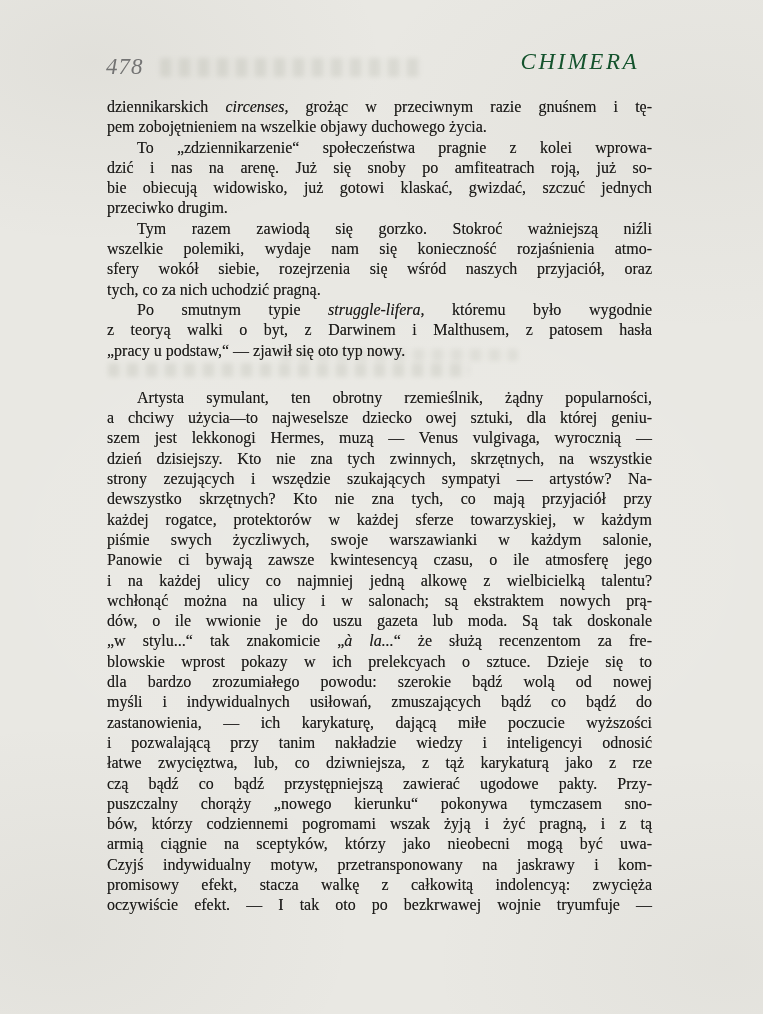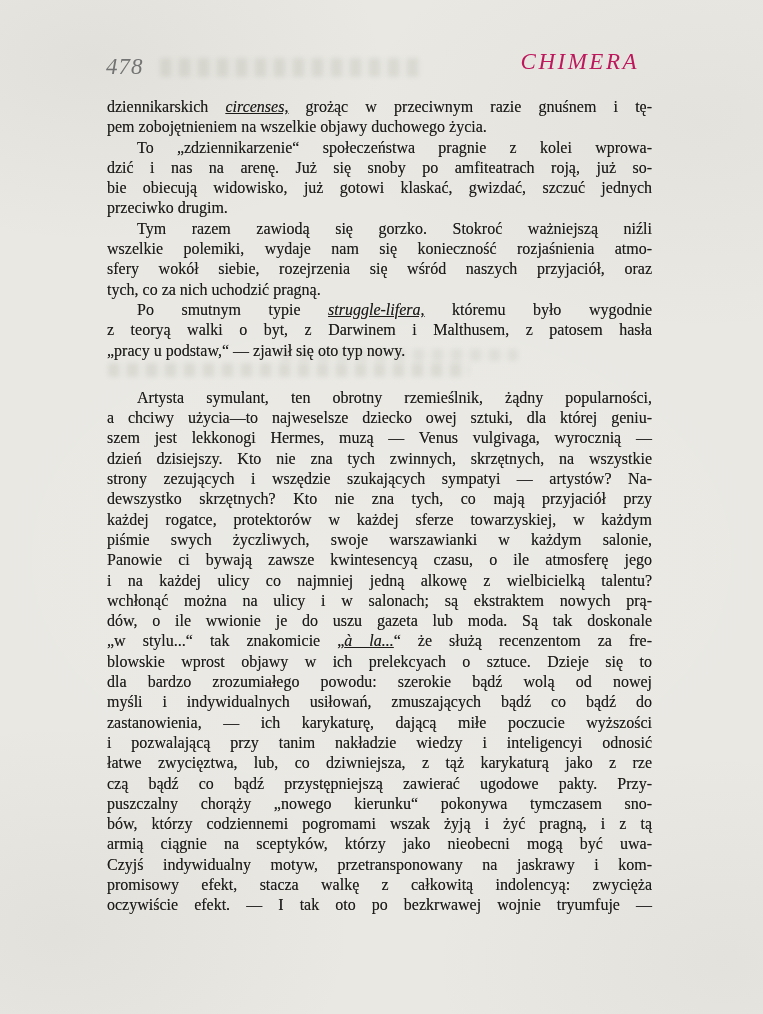--- a/index.html
+++ b/index.html
@@ -23,38 +23,38 @@
     pointer-events: none;
   }
   .page-number {
     position: absolute; left: 106px; top: 54px;
     font-style: italic; font-size: 23px; letter-spacing: 1px;
     color: #737373;
   }
   .journal-title {
     position: absolute; right: 124px; top: 49px;
     font-style: italic; font-size: 23px; letter-spacing: 2.5px;
-    color: #be185d;
+    color: #14532d;
   }
   .text-block {
     position: absolute; left: 107px; top: 97px; width: 545px;
   }
   .para { margin: 0; }
   .para.gap { margin-top: 27px; }
   .line {
     height: 20.3px; line-height: 20.3px;
     font-size: 16px;
     text-align: justify;
     text-align-last: justify;
     white-space: nowrap;
     text-shadow: 0 0 0.6px rgba(25,24,22,0.55);
   }
   .line.endline { text-align-last: left; }
   .line.indent { text-indent: 30px; }
-  .line i { font-style: italic; text-decoration: underline; }
+  .line i { font-style: italic; }
   
   .ghost {
     position: absolute;
     background: repeating-linear-gradient(90deg,
       rgba(122,126,106,0.45) 0px, rgba(122,126,106,0.45) 11px,
       rgba(122,126,106,0.05) 11px, rgba(122,126,106,0.05) 19px);
     filter: blur(2.5px);
     opacity: 0.30;
     border-radius: 3px;
     pointer-events: none;
@@ -105,21 +105,21 @@
       <div class="line">dzień dzisiejszy.  Kto nie zna tych zwinnych, skrzętnych, na wszystkie</div>
       <div class="line">strony zezujących i wszędzie szukających sympatyi — artystów?  Na-</div>
       <div class="line">dewszystko skrzętnych?  Kto nie zna tych, co mają przyjaciół przy</div>
       <div class="line">każdej rogatce, protektorów w każdej sferze towarzyskiej, w każdym</div>
       <div class="line">piśmie swych życzliwych, swoje warszawianki w każdym salonie,</div>
       <div class="line">Panowie ci bywają zawsze kwintesencyą czasu, o ile atmosferę jego</div>
       <div class="line">i na każdej ulicy co najmniej jedną alkowę z wielbicielką talentu?</div>
       <div class="line">wchłonąć można na ulicy i w salonach; są ekstraktem nowych prą-</div>
       <div class="line">dów, o ile wwionie je do uszu gazeta lub moda.  Są tak doskonale</div>
       <div class="line">„w stylu...“ tak znakomicie „<i>à la...</i>“ że służą recenzentom za fre-</div>
-      <div class="line">blowskie wprost objawy w ich prelekcyach o sztuce.  Dzieje się to</div>
+      <div class="line">blowskie wprost pokazy w ich prelekcyach o sztuce.  Dzieje się to</div>
       <div class="line">dla bardzo zrozumiałego powodu: szerokie bądź wolą od nowej</div>
       <div class="line">myśli i indywidualnych usiłowań, zmuszających bądź co bądź do</div>
       <div class="line">zastanowienia, — ich karykaturę, dającą miłe poczucie wyższości</div>
       <div class="line">i pozwalającą przy tanim nakładzie wiedzy i inteligencyi odnosić</div>
       <div class="line">łatwe zwycięztwa, lub, co dziwniejsza, z tąż karykaturą jako z rze</div>
       <div class="line">czą bądź co bądź przystępniejszą zawierać ugodowe pakty.  Przy-</div>
       <div class="line">puszczalny chorąży „nowego kierunku“ pokonywa tymczasem sno-</div>
       <div class="line">bów, którzy codziennemi pogromami wszak żyją i żyć pragną, i z tą</div>
       <div class="line">armią ciągnie na sceptyków, którzy jako nieobecni mogą być uwa-</div>
       <div class="line">Czyjś indywidualny motyw, przetransponowany na jaskrawy i kom-</div>

